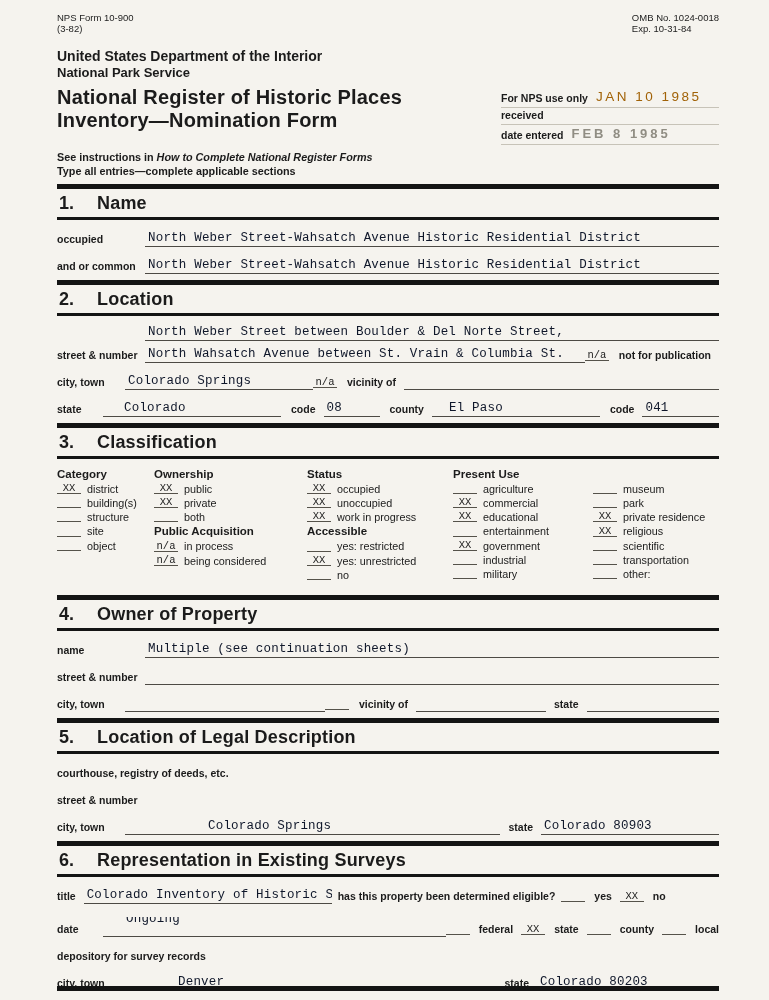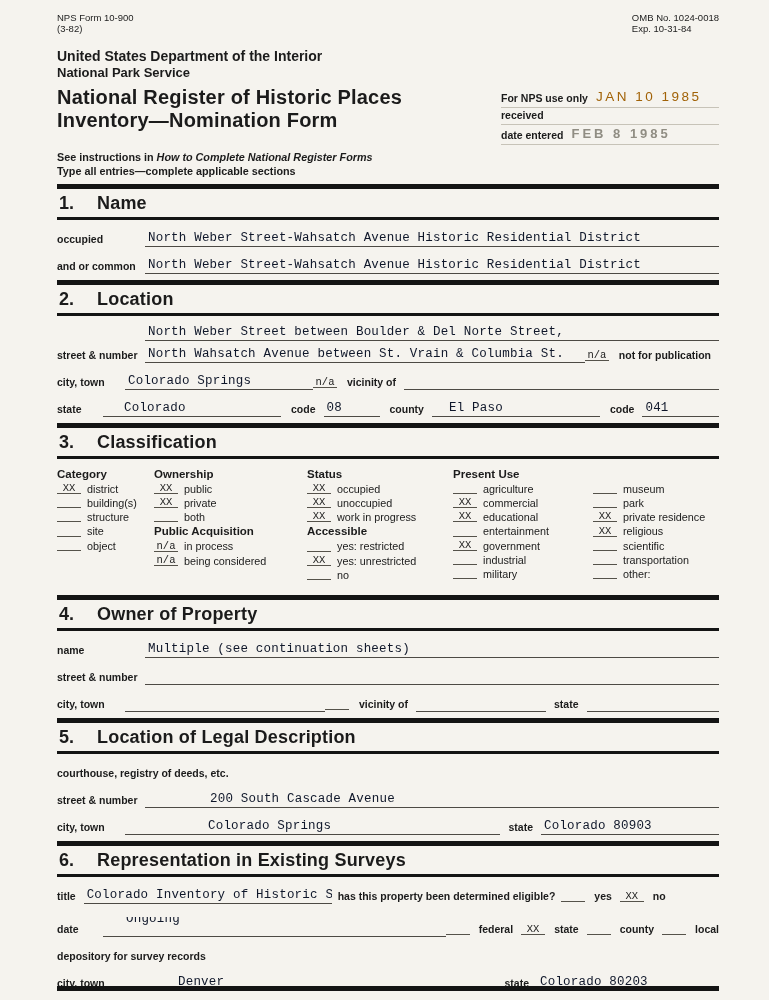--- a/index.html
+++ b/index.html
@@ -329,21 +329,20 @@
 
   <div class="sec">
     <span class="n">5.</span>
     <span class="t">Location of Legal Description</span>
   </div>
   <div class="frow">
     <span class="flabel">courthouse, registry of deeds, etc.</span>
   </div>
   <div class="frow">
     <span class="flabel w88">street &amp; number</span>
-    <div class="fill line val"><span class="typed" style="padding-left:62px">200 South Cascade Avenue</span></div>
   </div>
   <div class="frow">
     <span class="flabel w68">city, town</span>
     <div class="fill line val"><span class="typed" style="padding-left:80px">Colorado Springs</span></div>
     <span class="flabel" style="padding-left:8px">state</span>
     <div class="line seg" style="width:178px"><span class="typed">Colorado 80903</span></div>
   </div>
 
   <div class="sec">
     <span class="n">6.</span>

